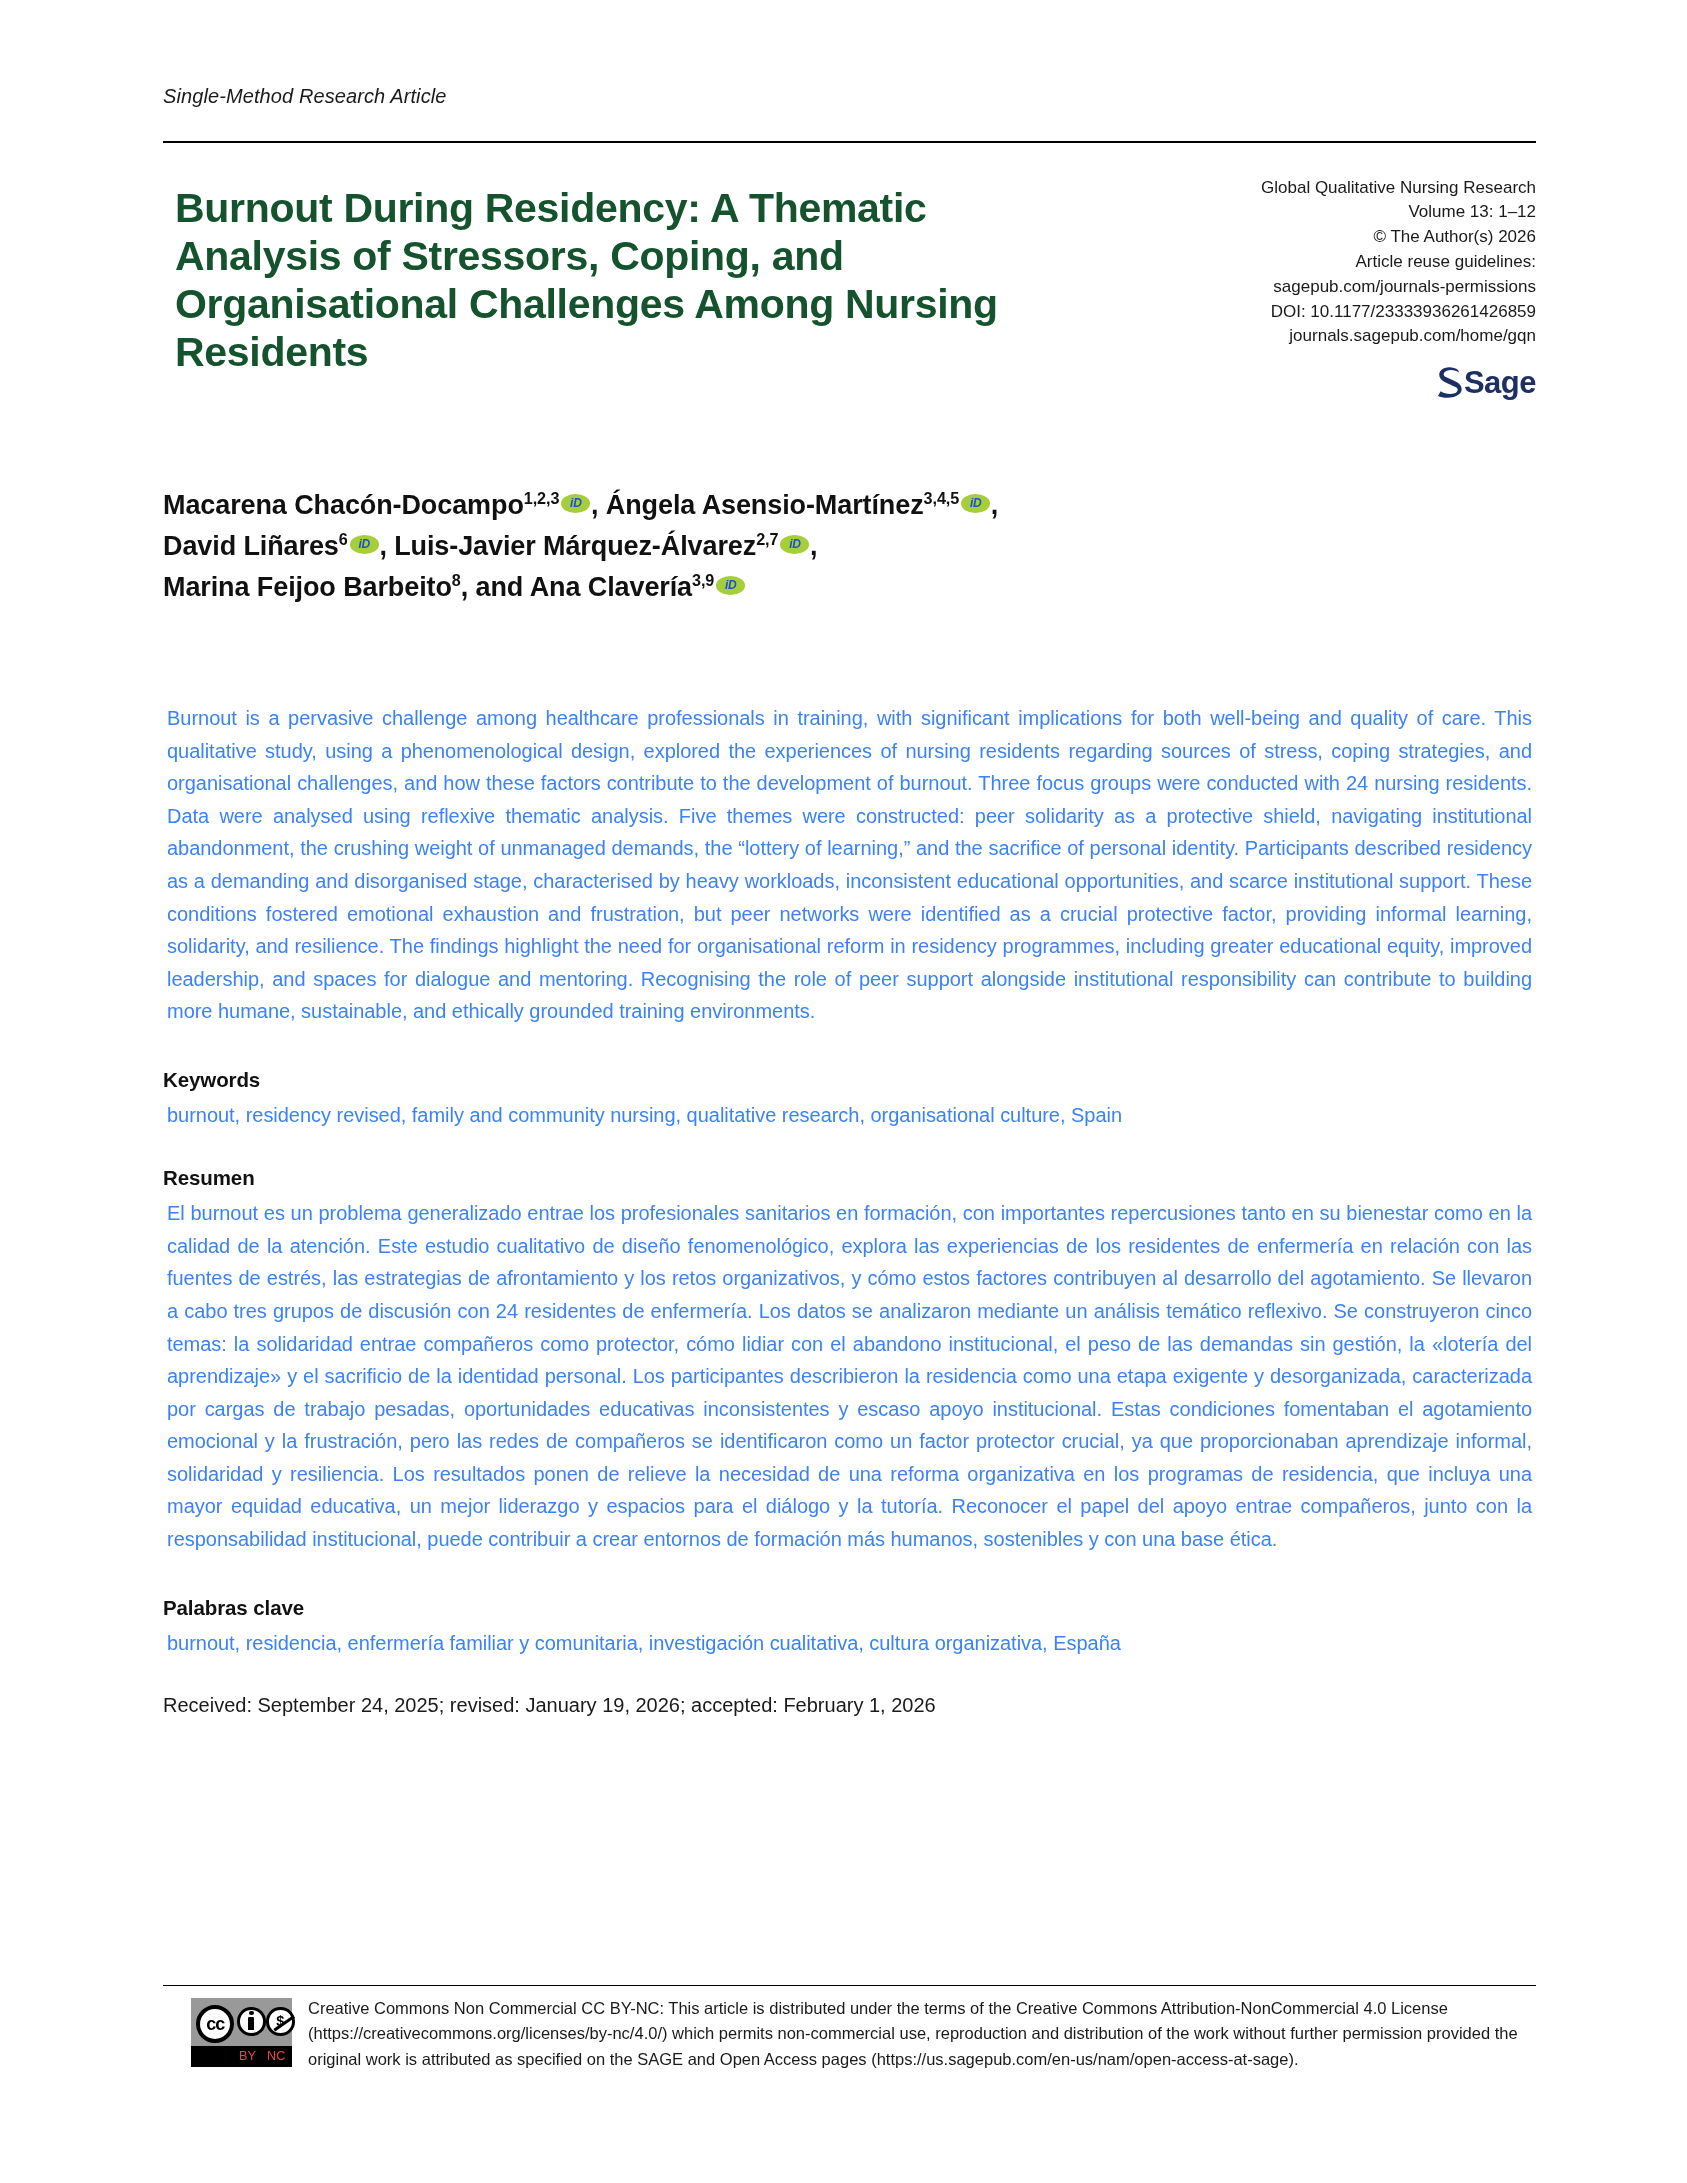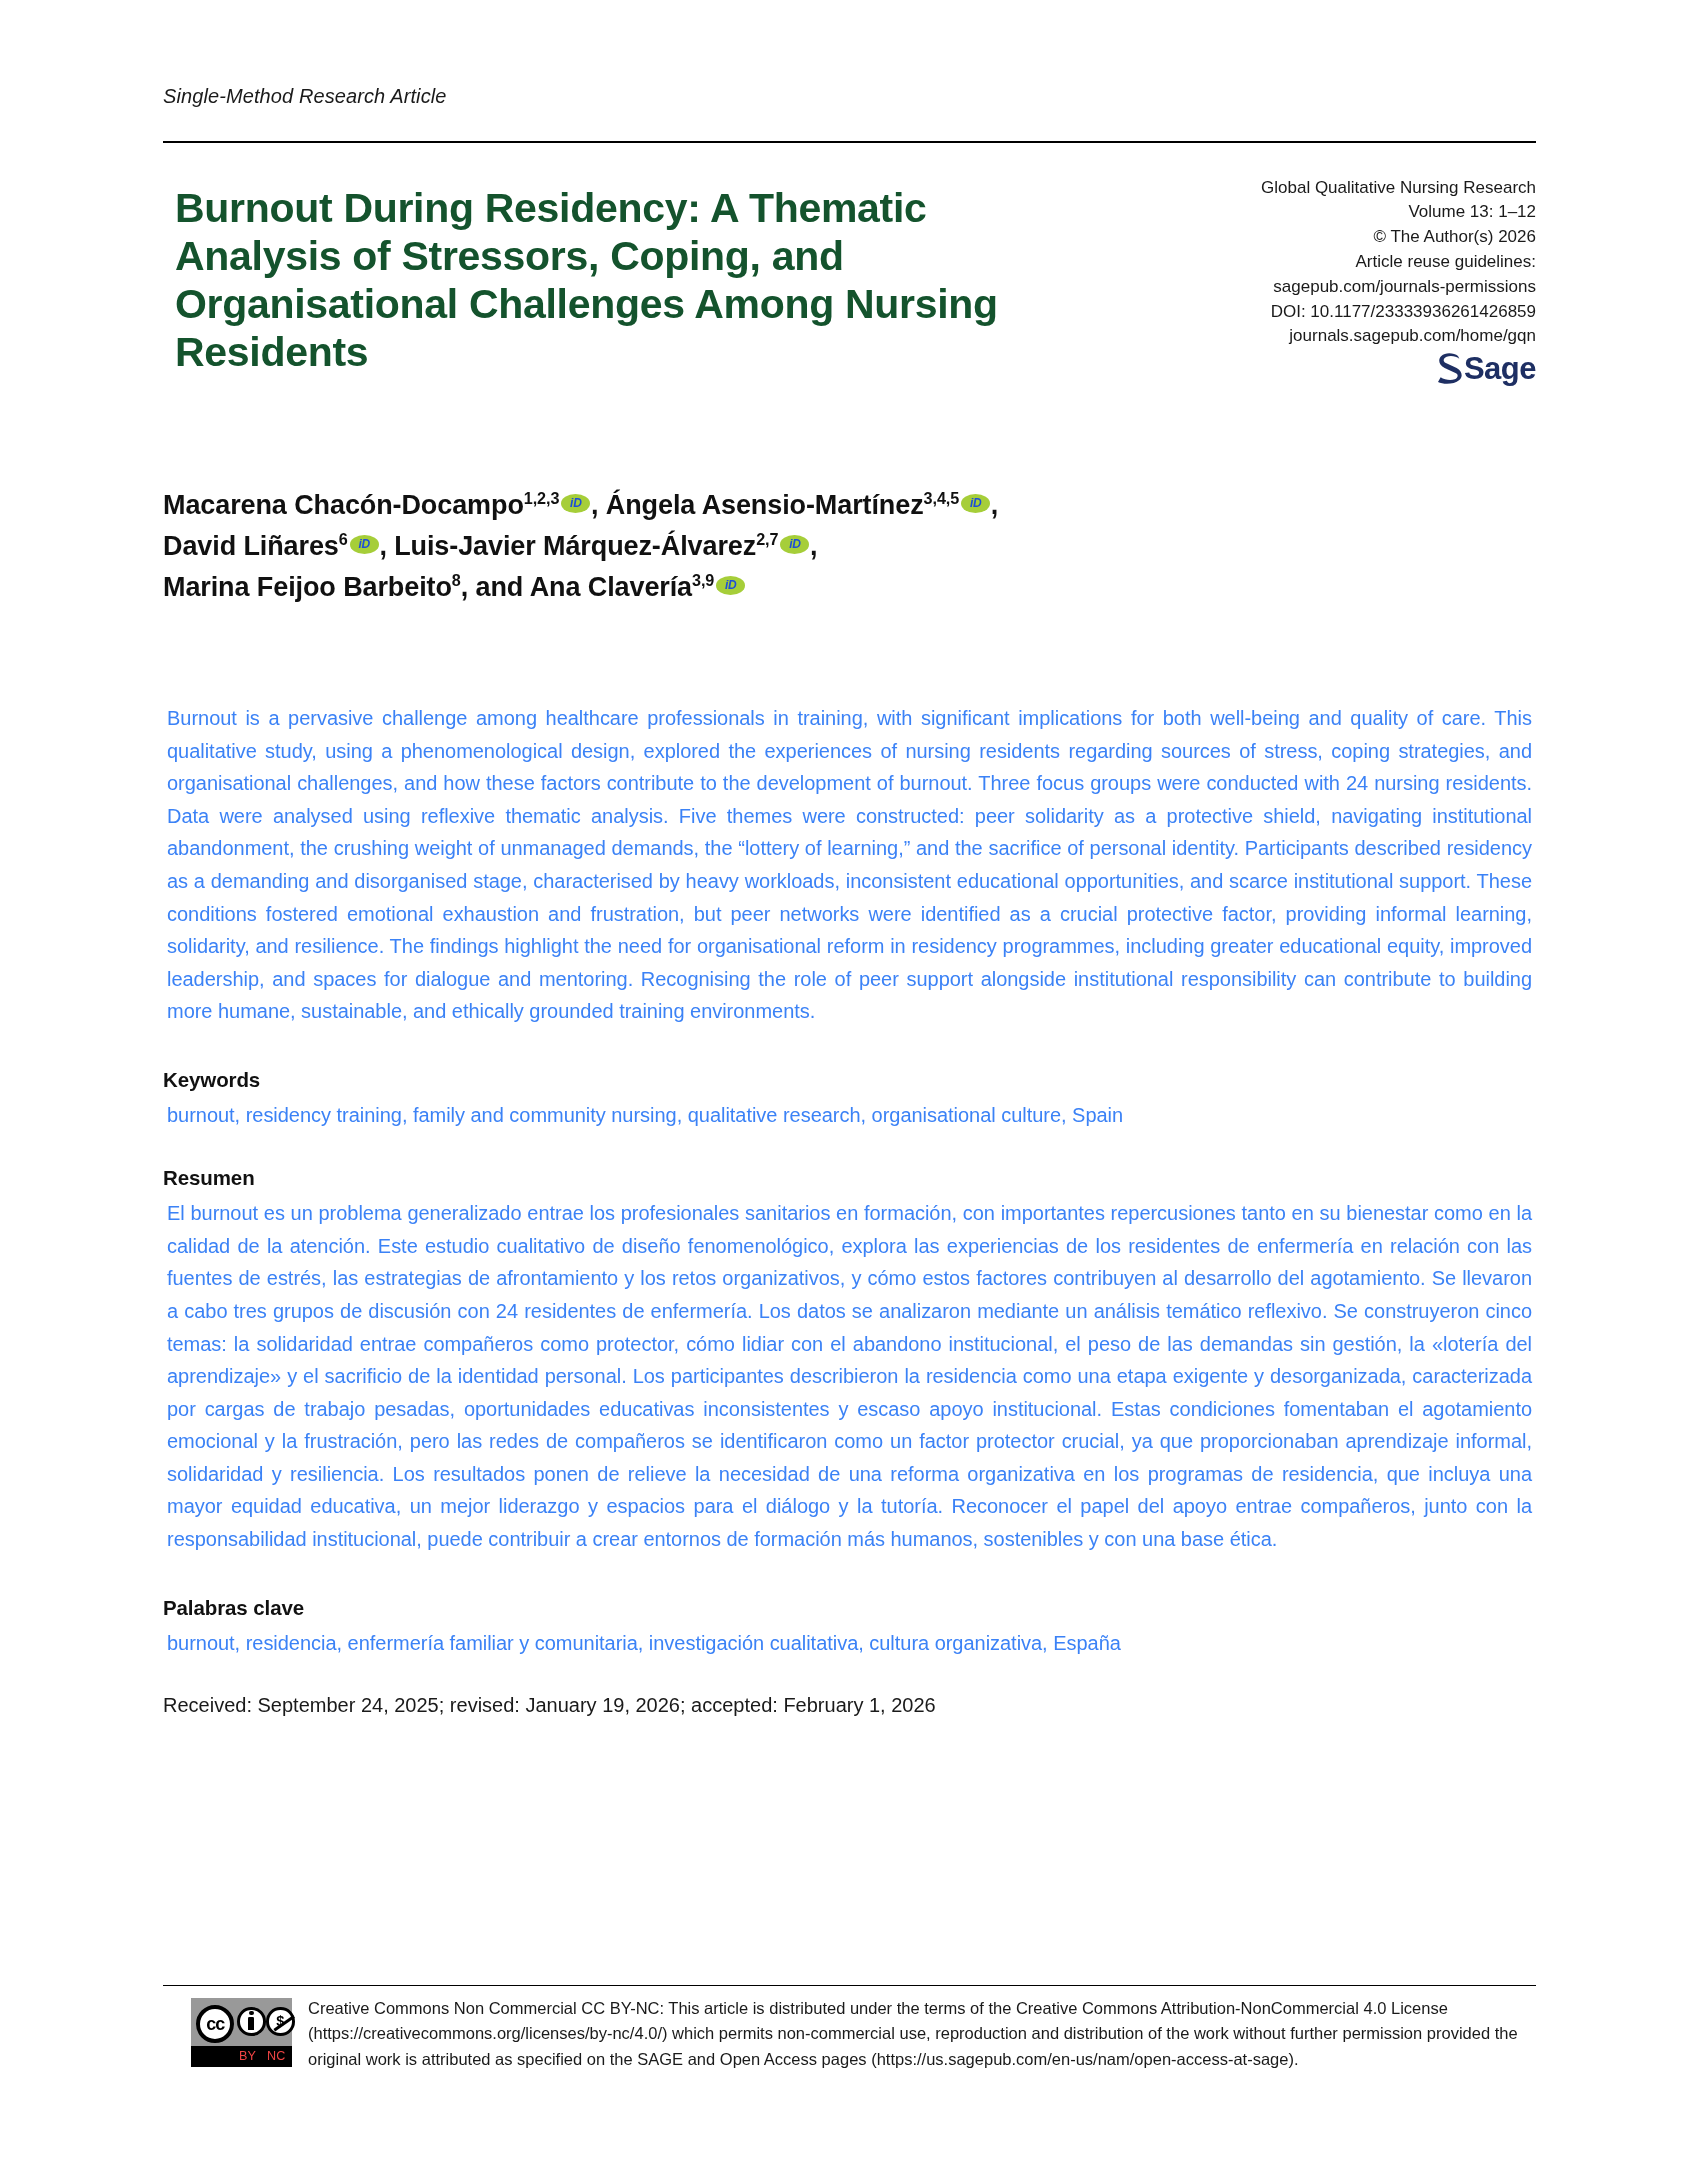--- a/index.html
+++ b/index.html
@@ -63,21 +63,21 @@
     width: 371px;
     text-align: right;
     font-size: 17px;
     line-height: 1.46;
     color: #1a1a1a;
     padding-top: 2.6px;
   }
   .journal-block div { white-space: nowrap; }
 
   .sage-logo {
-    margin-top: 3px;
+    margin-top: 17px;
     display: flex;
     justify-content: flex-end;
     align-items: center;
   }
   .sage-logo svg { display: block; }
   .sage-word {
     font-size: 31px;
     font-weight: bold;
     color: #1e2f63;
     letter-spacing: -0.5px;
@@ -280,21 +280,21 @@
     </div>
   </div>
 
   <div class="body-col">
 
     <p class="sec-body">Burnout is a pervasive challenge among healthcare professionals in training, with significant implications for both well-being and quality of care. This qualitative study, using a phenomenological design, explored the experiences of nursing residents regarding sources of stress, coping strategies, and organisational challenges, and how these factors contribute to the development of burnout. Three focus groups were conducted with 24 nursing residents. Data were analysed using reflexive thematic analysis. Five themes were constructed: peer solidarity as a protective shield, navigating institutional abandonment, the crushing weight of unmanaged demands, the “lottery of learning,” and the sacrifice of personal identity. Participants described residency as a demanding and disorganised stage, characterised by heavy workloads, inconsistent educational opportunities, and scarce institutional support. These conditions fostered emotional exhaustion and frustration, but peer networks were identified as a crucial protective factor, providing informal learning, solidarity, and resilience. The findings highlight the need for organisational reform in residency programmes, including greater educational equity, improved leadership, and spaces for dialogue and mentoring. Recognising the role of peer support alongside institutional responsibility can contribute to building more humane, sustainable, and ethically grounded training environments.</p>
 
     <div class="gap-lg"></div>
 
     <div class="sec-head">Keywords</div>
-    <p class="sec-body nojust">burnout, residency training, family and community nursing, qualitative research, organisational culture, Spain</p>
+    <p class="sec-body nojust">burnout, residency revised, family and community nursing, qualitative research, organisational culture, Spain</p>
 
     <div class="gap-md"></div>
 
     <div class="sec-head">Resumen</div>
     <p class="sec-body">El burnout es un problema generalizado entrae los profesionales sanitarios en formación, con importantes repercusiones tanto en su bienestar como en la calidad de la atención. Este estudio cualitativo de diseño fenomenológico, explora las experiencias de los residentes de enfermería en relación con las fuentes de estrés, las estrategias de afrontamiento y los retos organizativos, y cómo estos factores contribuyen al desarrollo del agotamiento. Se llevaron a cabo tres grupos de discusión con 24 residentes de enfermería. Los datos se analizaron mediante un análisis temático reflexivo. Se construyeron cinco temas: la solidaridad entrae compañeros como protector, cómo lidiar con el abandono institucional, el peso de las demandas sin gestión, la «lotería del aprendizaje» y el sacrificio de la identidad personal. Los participantes describieron la residencia como una etapa exigente y desorganizada, caracterizada por cargas de trabajo pesadas, oportunidades educativas inconsistentes y escaso apoyo institucional. Estas condiciones fomentaban el agotamiento emocional y la frustración, pero las redes de compañeros se identificaron como un factor protector crucial, ya que proporcionaban aprendizaje informal, solidaridad y resiliencia. Los resultados ponen de relieve la necesidad de una reforma organizativa en los programas de residencia, que incluya una mayor equidad educativa, un mejor liderazgo y espacios para el diálogo y la tutoría. Reconocer el papel del apoyo entrae compañeros, junto con la responsabilidad institucional, puede contribuir a crear entornos de formación más humanos, sostenibles y con una base ética.</p>
 
     <div class="gap-lg"></div>
 
     <div class="sec-head">Palabras clave</div>
     <p class="sec-body nojust">burnout, residencia, enfermería familiar y comunitaria, investigación cualitativa, cultura organizativa, España</p>

